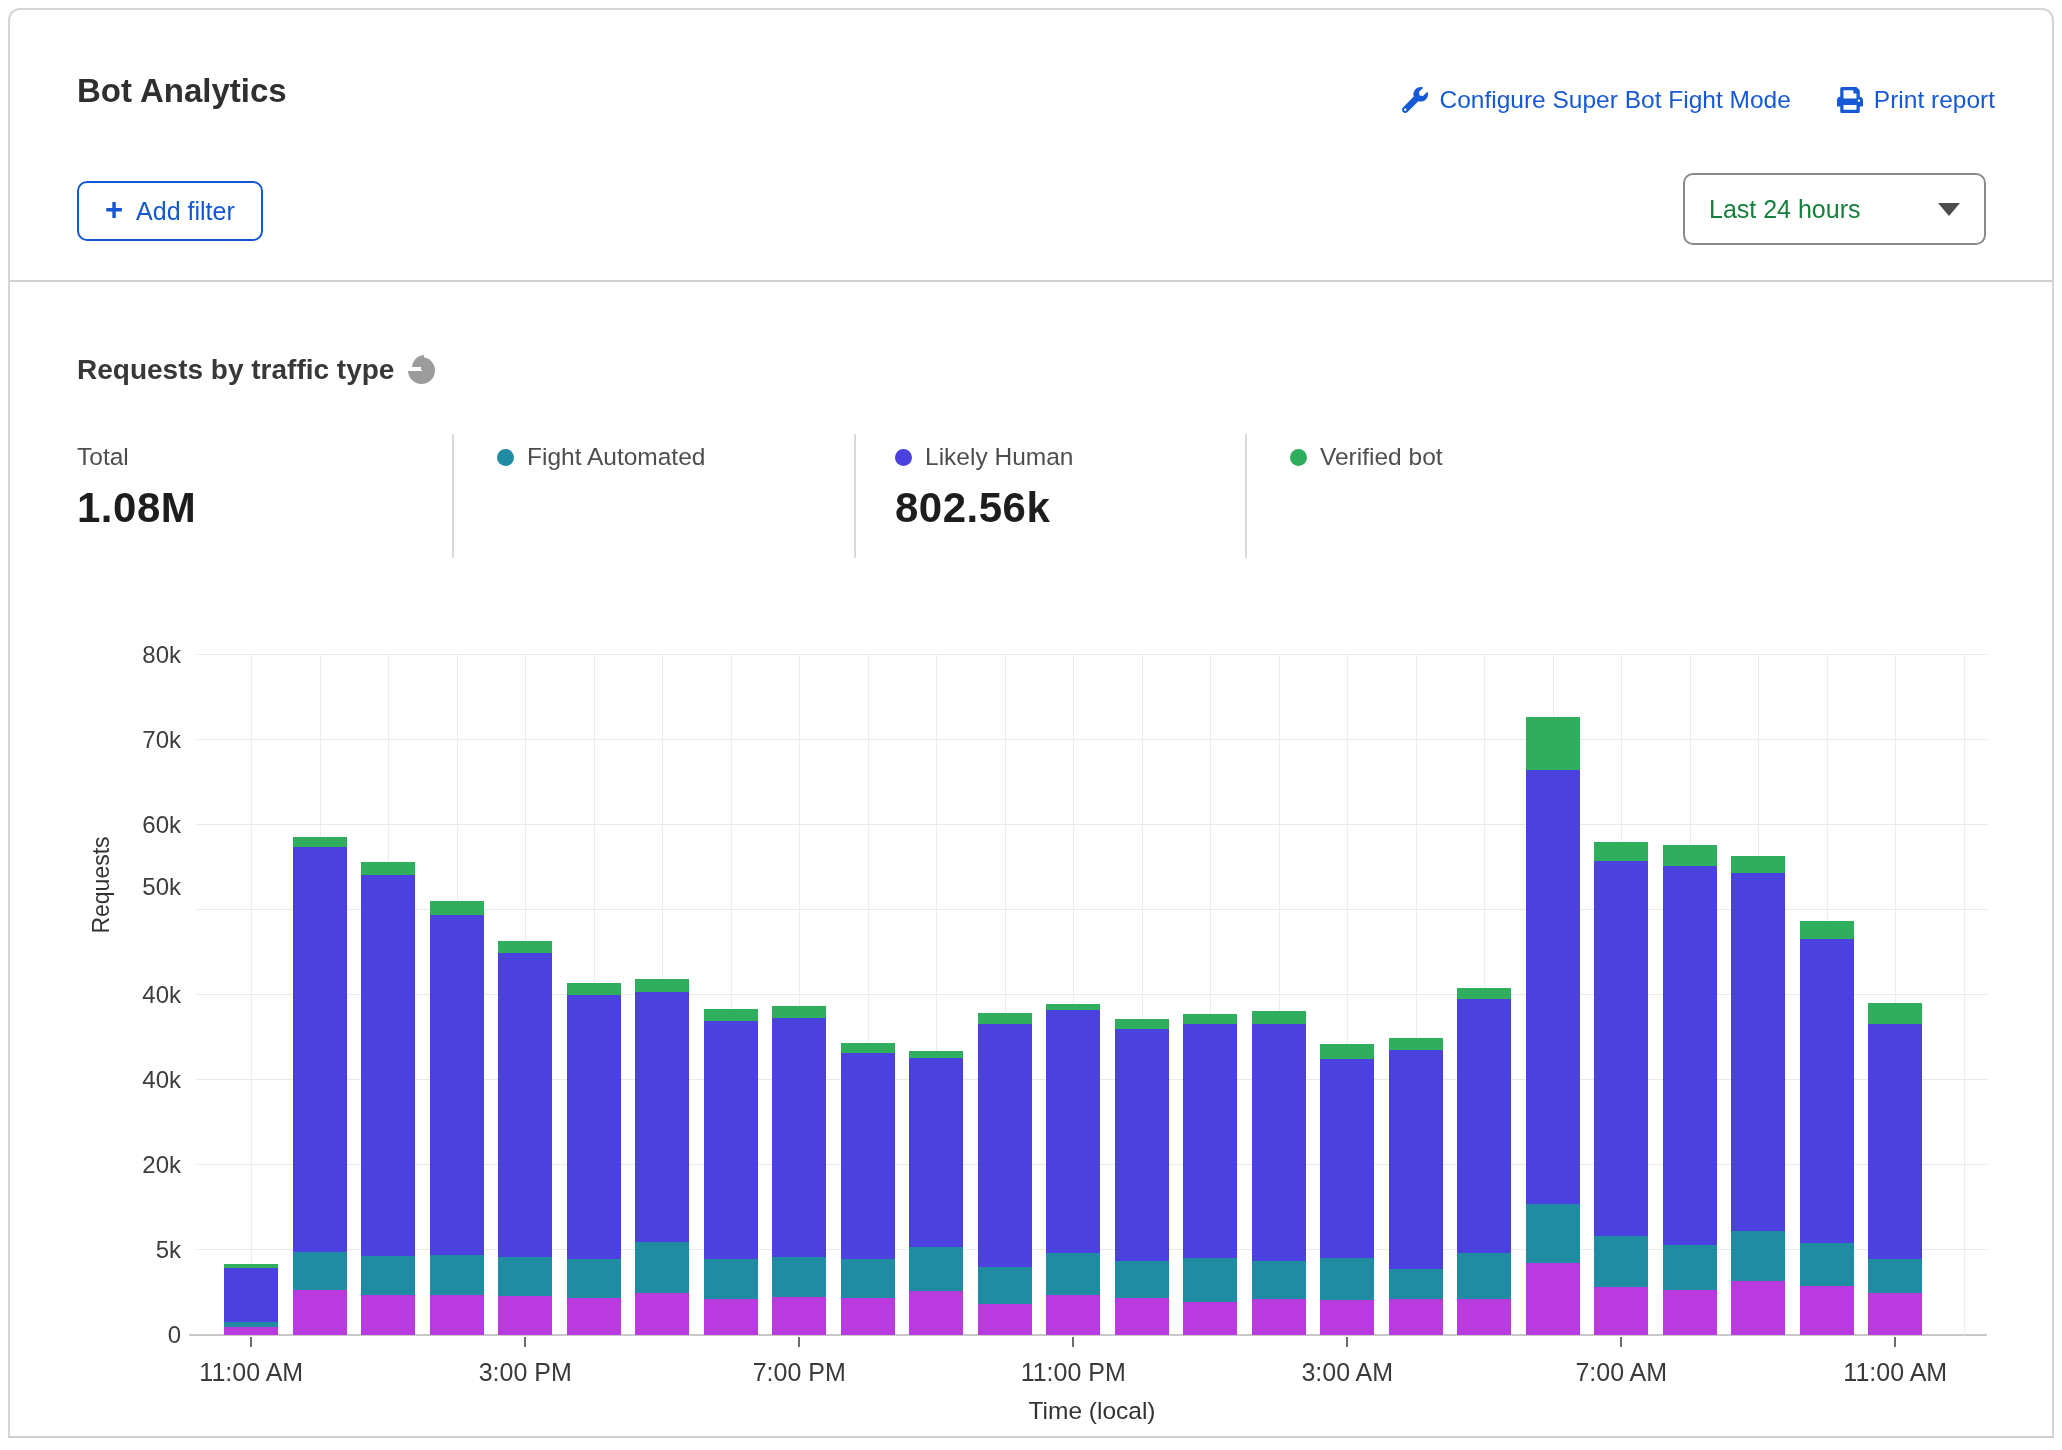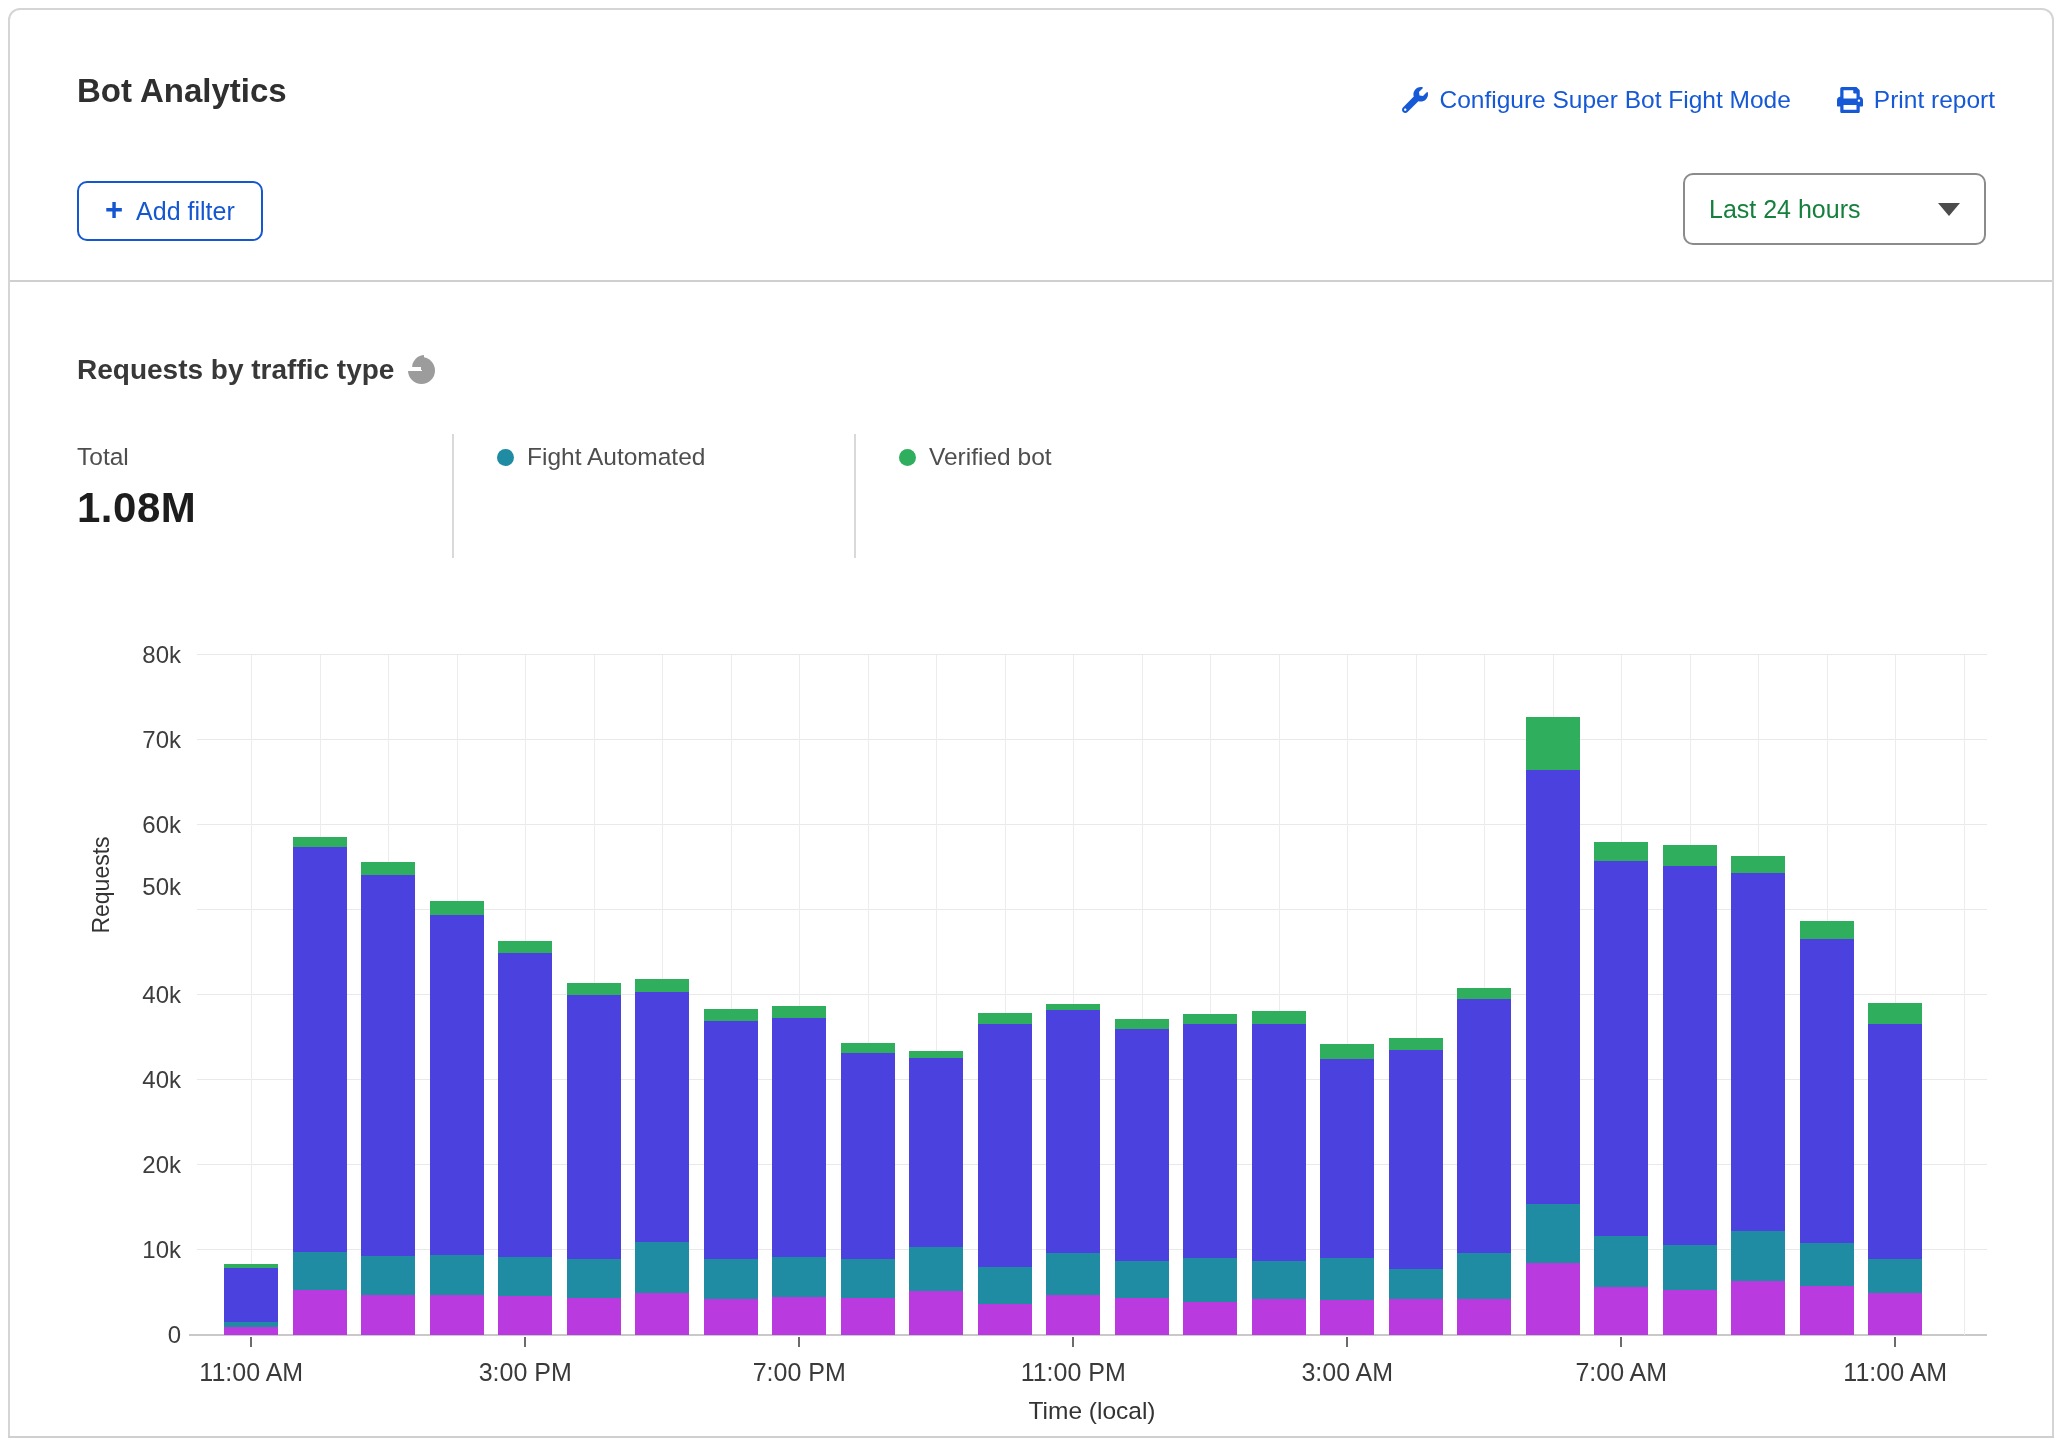--- a/index.html
+++ b/index.html
@@ -116,35 +116,42 @@
         <span class="stat-label">Total</span>
       </div>
       <div class="stat-value">1.08M</div>
     </div>
     <div class="stat w3 bordered">
       <div class="stat-label-row">
         <span class="stat-dot" style="background: rgb(31, 140, 164);"></span>
         <span class="stat-label">Fight Automated</span>
       </div>
     </div>
+    <div class="stat w4 bordered">
+      <div class="stat-label-row">
+        <span class="stat-dot" style="background: rgb(74, 65, 222);"></span>
+        <span class="stat-label">Likely Human</span>
+      </div>
+      <div class="stat-value">802.56k</div>
+    </div>
     <div class="stat w5 bordered">
       <div class="stat-label-row">
         <span class="stat-dot" style="background: rgb(47, 174, 94);"></span>
         <span class="stat-label">Verified bot</span>
       </div>
     </div>
   </div>
 
   <div id="plot">
     <div class="ylabel">Requests</div>
     <div class="xlabel">Time (local)</div>
     <div class="axis-x"></div>
   <div class="ytick" style="bottom: -14px;">0</div>
       <div class="hgrid" style="bottom: 85px;"></div>
-      <div class="ytick" style="bottom: 71px;">10k</div>
+      <div class="ytick" style="bottom: 71px;">5k</div>
       <div class="hgrid" style="bottom: 170px;"></div>
       <div class="ytick" style="bottom: 156px;">20k</div>
       <div class="hgrid" style="bottom: 255px;"></div>
       <div class="ytick" style="bottom: 241px;">40k</div>
       <div class="hgrid" style="bottom: 340px;"></div>
       <div class="ytick" style="bottom: 326px;">40k</div>
       <div class="hgrid" style="bottom: 425px;"></div>
       <div class="ytick" style="bottom: 434px;">50k</div>
       <div class="hgrid" style="bottom: 510px;"></div>
       <div class="ytick" style="bottom: 496px;">60k</div>

